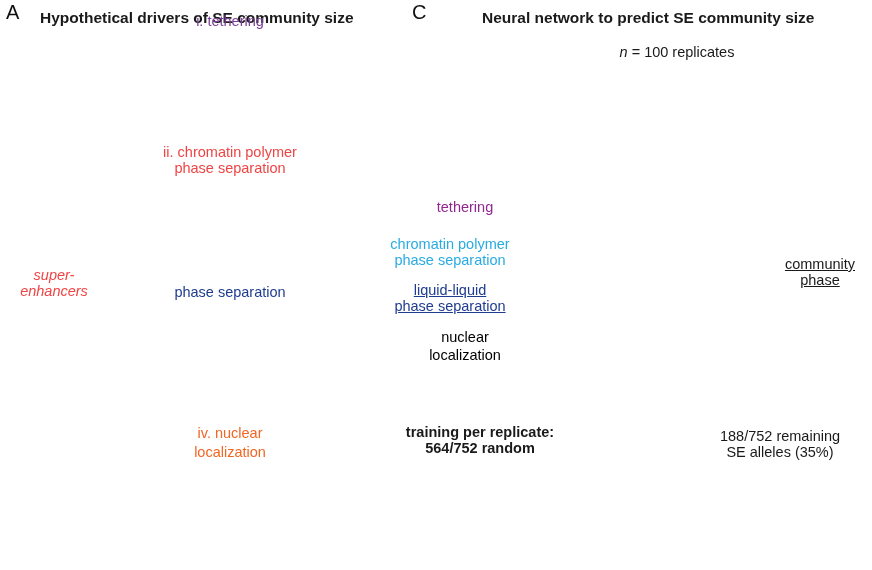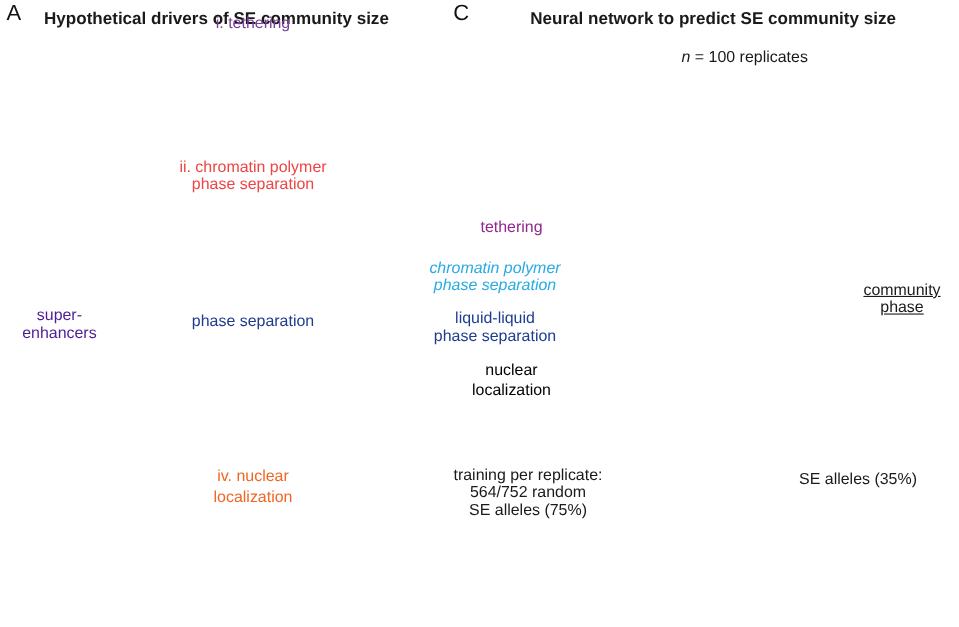--- a/index.html
+++ b/index.html
@@ -11,21 +11,21 @@
     .lbl { font-size: 14.5px; text-align: center; line-height: 16px; white-space: nowrap; }
     .blk { color: #1a1a1a; }
     svg { position: absolute; left: 0; top: 0; }
   </style>
 </head>
 <body>
 
 <div class="abs panel-letter" style="left:6px;top:1px;">A</div>
 <div class="abs title" style="left:40px;top:9px;text-align:right;">Hypothetical drivers of SE community size</div>
 
-<div class="abs lbl" style="left:14px;top:279px;width:80px;color:#4c1d95;">
+<div class="abs lbl" style="left:14px;top:267px;width:80px;color:#ef4444;font-style:italic;">
   <div>super-</div>
   <div>enhancers</div>
 </div>
 
 <div class="abs lbl" style="left:150px;top:13px;width:160px;color:#7b3f98;">
   <div>i. tethering</div>
 </div>
 <div class="abs lbl" style="left:130px;top:144px;width:200px;color:#ef4444;">
   <div>ii. chromatin polymer</div>
   <div>phase separation</div>
@@ -40,44 +40,44 @@
 
 <div class="abs panel-letter" style="left:412px;top:1px;">C</div>
 <div class="abs title" style="left:482px;top:9px;">Neural network to predict SE community size</div>
 <div class="abs lbl blk" style="left:587px;top:44px;width:180px;">
   <i>n</i><span> = 100 replicates</span>
 </div>
 
 <div class="abs lbl" style="left:405px;top:199px;width:120px;color:#92278f;">
   <div>tethering</div>
 </div>
-<div class="abs lbl" style="left:375px;top:236px;width:150px;color:#29abe2;font-style:italic;">
+<div class="abs lbl" style="left:375px;top:236px;width:150px;color:#29abe2;">
   <div>chromatin polymer</div>
   <div>phase separation</div>
 </div>
-<div class="abs lbl" style="left:375px;top:282px;width:150px;color:#1f3c8f;">
+<div class="abs lbl" style="left:375px;top:282px;width:150px;color:#1f3c8f;text-decoration:underline;">
   <div>liquid-liquid</div>
   <div>phase separation</div>
 </div>
 <div class="abs lbl" style="left:405px;top:328px;width:120px;color:#000000;line-height:18px;">
   <div>nuclear</div>
   <div>localization</div>
 </div>
 
 <div class="abs lbl blk" style="left:775px;top:256px;width:90px;text-decoration:underline;">
   <div>community</div>
   <div>phase</div>
 </div>
 
-<div class="abs lbl blk" style="left:385px;top:424px;width:190px;">
+<div class="abs lbl blk" style="left:385px;top:424px;width:190px;font-weight:bold;">
   <div>training per replicate:</div>
   <div>564/752 random</div>
-  <div>SE alleles (75%)</div>
 </div>
 <div class="abs lbl blk" style="left:690px;top:428px;width:180px;">
+  <div>188/752 remaining</div>
   <div>SE alleles (35%)</div>
 </div>
 
 <svg width="872" height="570" viewBox="0 0 872 570" style="z-index:-1;">
   <defs>
     <marker id="ah" viewBox="0 0 10 10" refX="7" refY="5" markerWidth="5" markerHeight="5" orient="auto">
       <path d="M0,0 L10,5 L0,10 z" fill="#1a1a1a"></path>
     </marker>
   </defs>
 

